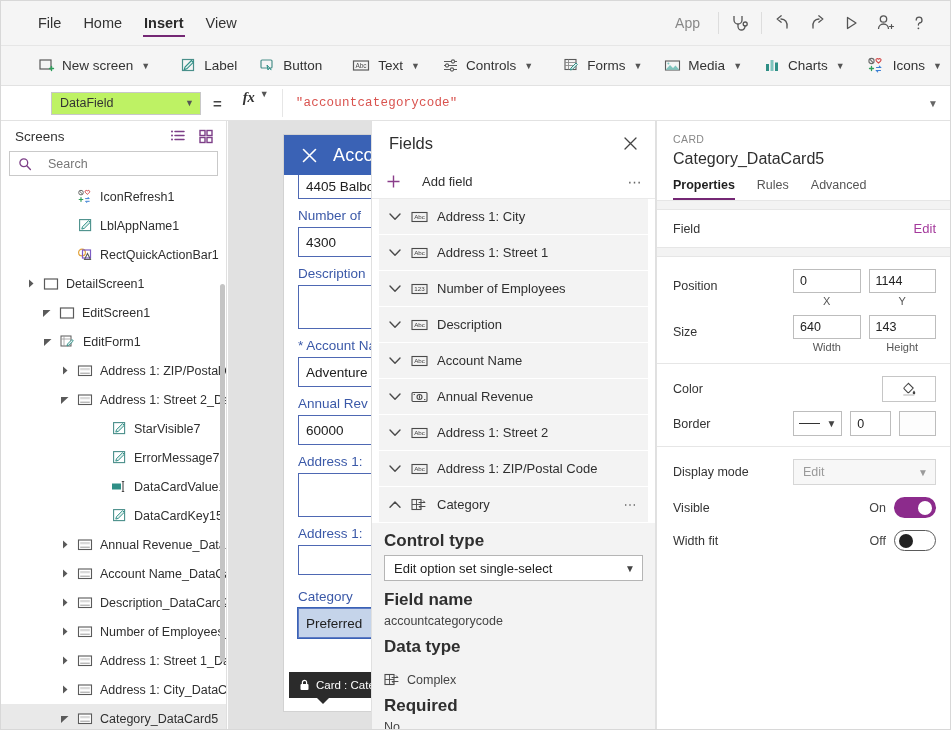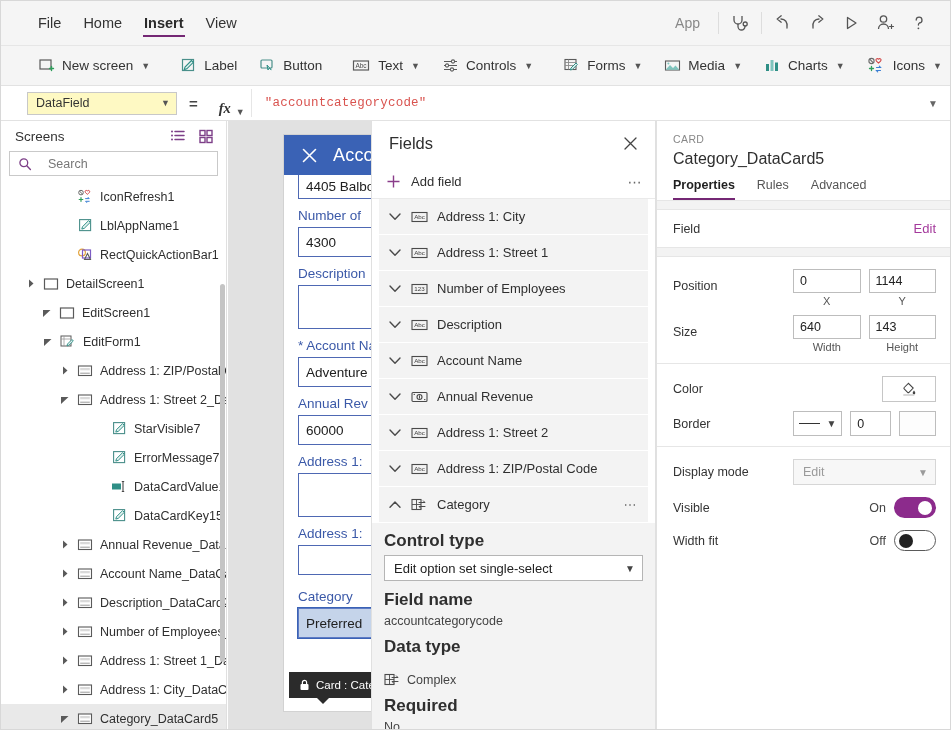--- a/index.html
+++ b/index.html
@@ -59,28 +59,28 @@
   .rb-sep { width: 1px; height: 21px; background: #dedede; margin: 0 4px; }
   .chev { font-size: 9px; color: #555; margin-left: 1px; }
 
   
   .formulabar {
     position: absolute; left: 0; top: 85px; width: 951px; height: 35px;
     background: #ffffff; border-bottom: 1px solid #e2e2e2;
     display: flex; align-items: center; padding-left: 26px;
   }
   .prop-select {
-    width: 150px; height: 23px; border: 1px solid #c8c8c8; background: #fef9c3;
+    width: 150px; height: 23px; border: 1px solid #c8c8c8; background: #bef264;
     display: flex; align-items: center; padding: 0 6px 0 8px;
-    font-size: 12.5px; color: #333; position: relative;
+    font-size: 12.5px; color: #333; position: relative; margin-left: 24px;
   }
   .prop-select .ps-chev { margin-left: auto; font-size: 9px; color: #555; }
   .eq-sign { font-size: 15px; color: #444; margin: 0 11px 0 12px; font-weight: 600; }
   .fx-box {
-    display: flex; align-items: flex-end; height: 28px; padding: 0 6px 0 10px;
+    display: flex; align-items: flex-start; height: 28px; padding: 0 13px 0 10px;
     border-right: 1px solid #e6e6e6; gap: 4px;
   }
   .fx-text { font-size: 14.5px; color: #333; font-style: italic; font-family: "Liberation Serif", serif; font-weight: bold; }
   .formula-value {
     font-family: "Liberation Mono", monospace; font-size: 12.5px; color: #d9534f;
     padding-left: 13px; letter-spacing: .2px;
   }
   .fb-chev { margin-left: auto; margin-right: 14px; font-size: 10px; color: #666; }
 
   
@@ -159,21 +159,21 @@
   
   .fieldspanel {
     position: absolute; left: 370px; top: 120px; width: 285px; height: 610px;
     background: #ffffff; border-left: 1px solid #e0e0e0; border-right: 1px solid #e0e0e0;
     z-index: 10; overflow: hidden;
   }
   .fp-head { height: 44px; display: flex; align-items: center; padding: 0 12px 0 17px; }
   .fp-title { font-size: 16.5px; color: #2f2f2f; }
   .fp-close { margin-left: auto; width: 26px; height: 26px; display: flex; align-items: center; justify-content: center; }
   .fp-addfield {
-    height: 34px; display: flex; align-items: center; padding: 0 12px 0 14px; gap: 10px;
+    height: 34px; display: flex; align-items: center; padding: 0 12px 0 14px; gap: 21px;
     border-bottom: 1px solid #eaeaea;
   }
   .fp-add-label { font-size: 13px; color: #2f2f2f; }
   .fp-dots { margin-left: auto; color: #666; font-size: 14px; letter-spacing: 1.5px; }
   .fp-list { padding: 0 7px; }
   .fp-row {
     height: 36px; background: #f3f3f3; margin-top: 0; display: flex; align-items: center;
     gap: 9px; padding: 0 10px 0 9px; border-bottom: 1px solid #ffffff;
   }
   .fp-row-label { font-size: 13px; color: #2f2f2f; }

